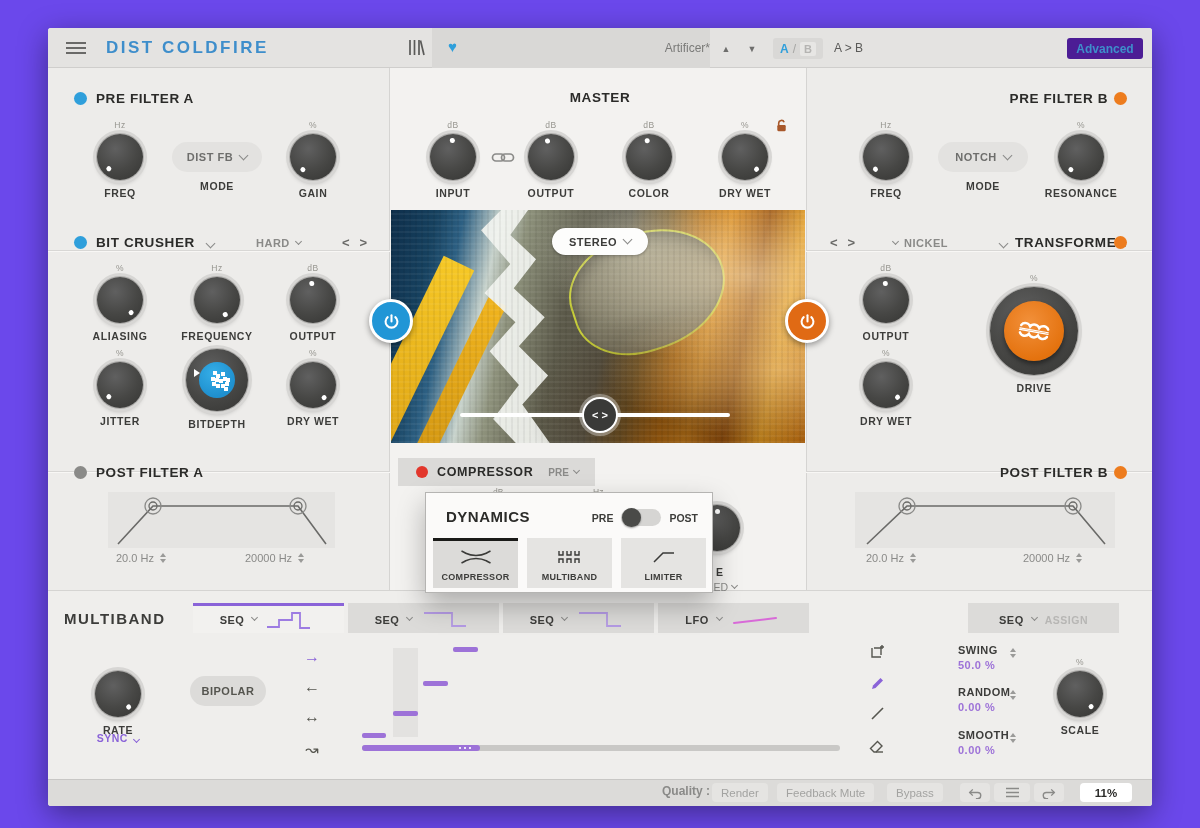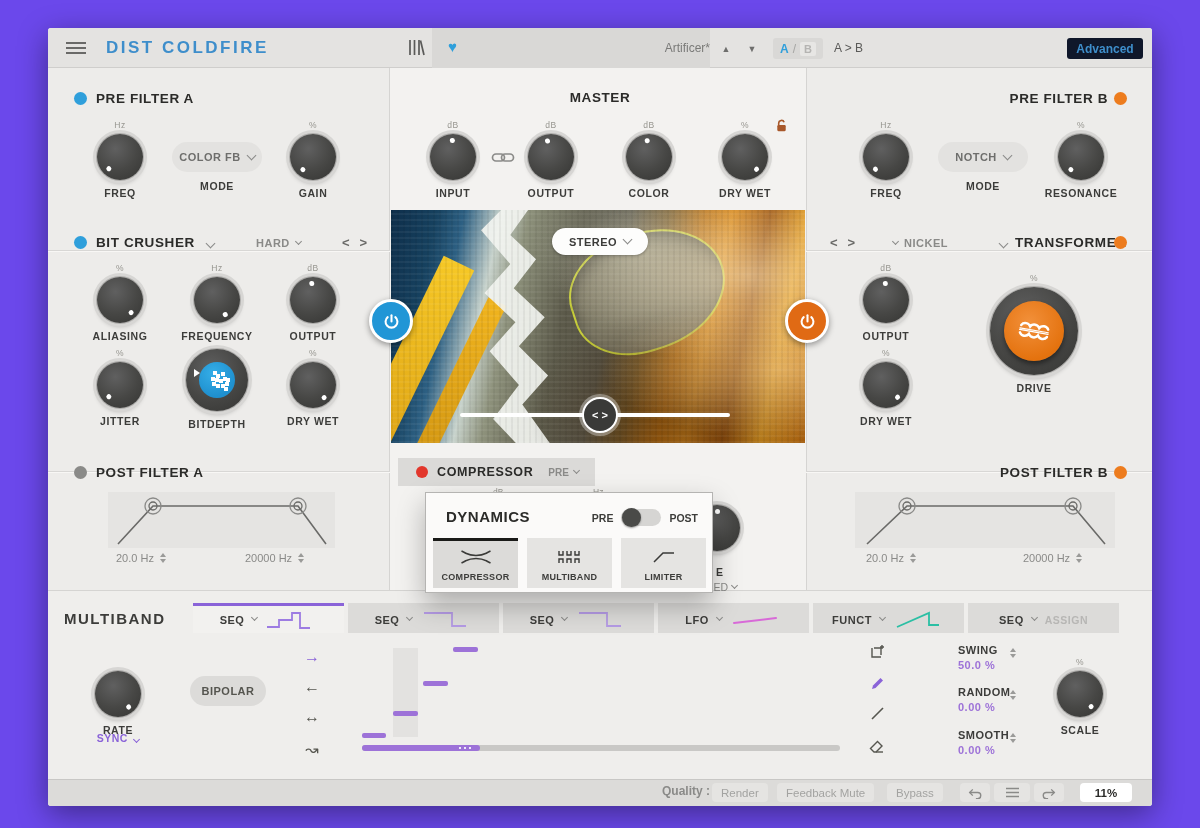--- a/index.html
+++ b/index.html
@@ -13,21 +13,21 @@
 .title{position:absolute;left:58px;top:10px;font-size:17px;font-weight:600;letter-spacing:2.5px;color:#3e8ecb}
 .libicon{position:absolute;left:360px;top:10px}
 .preset-strip{position:absolute;left:384px;top:0;width:278px;height:40px;background:#d9d8d6;display:flex;align-items:center}
 .heart{position:absolute;left:16px;top:11px;font-size:15px;color:#2f9fdb;line-height:16px}
 .preset-name{width:100%;text-align:right;font-size:12px;color:#7a7a78}
 .tri-btn{position:absolute;top:15px;width:16px;height:12px;display:flex;align-items:center;justify-content:center;font-size:9px;color:#6e6e6c}
 .ab-pill{position:absolute;left:725px;top:10px;width:50px;height:21px;background:#d9d8d6;border-radius:3px;display:flex;align-items:center;justify-content:center;gap:4px;font-size:12px;font-weight:700}
 .ab-a{color:#2f9fdb}.ab-sep{color:#a5a5a3;font-weight:400}
 .ab-b{color:#b5b4b2;background:#e7e6e4;border-radius:2px;padding:1px 4px;font-size:11px}
 .ab-copy{position:absolute;left:786px;top:13px;font-size:12px;color:#5a5a58}
-.advanced{position:absolute;left:1019px;top:10px;width:76px;height:21px;background:#0f172a;border-radius:3px;display:flex;align-items:center;justify-content:center;font-size:12px;font-weight:700;color:#3e8ecb}
+.advanced{position:absolute;left:1019px;top:10px;width:76px;height:21px;background:#4c1d95;border-radius:3px;display:flex;align-items:center;justify-content:center;font-size:12px;font-weight:700;color:#3e8ecb}
 
 .col-left{position:absolute;left:0;top:40px;width:342px;height:522px;background:#edecea;border-right:1px solid #d5d4d2}
 .col-center{position:absolute;left:342px;top:40px;width:416px;height:522px;background:#f3f2f0}
 .col-right{position:absolute;left:758px;top:40px;width:346px;height:522px;background:#edecea;border-left:1px solid #d5d4d2}
 .hdiv{position:absolute;height:1px;background:#d8d7d5;box-shadow:0 1px 0 #f8f7f5}
 
 .dot{position:absolute;width:13px;height:13px;border-radius:50%}
 .dot.blue{background:#2f9fdb}.dot.orange{background:#ed7c1e}.dot.gray{background:#8a8a88}
 .sec-title{position:absolute;font-size:13.5px;font-weight:700;color:#2b2b29;letter-spacing:.6px;white-space:nowrap}
 
@@ -172,21 +172,21 @@
   <span class="dot blue" style="left:26px;top:64px"></span>
   <div class="sec-title" style="left:48px;top:63px">PRE FILTER A</div>
   <div class="knob" style="left:24px;top:92px;--a:-135deg">
     <span class="unit">Hz</span>
     <span class="kb">
         <i class="kdot"></i>
       </span>
     <span class="klabel">FREQ</span>
   </div>
   <div class="pill" style="left:124px;top:114px;width:90px">
-    <span>COLOR FB</span>
+    <span>DIST FB</span>
       <i class="chev"></i>
   </div>
   <div class="sub-label" style="left:124px;top:152px;width:90px">MODE</div>
   <div class="knob" style="left:217px;top:92px;--a:-140deg">
     <span class="unit">%</span>
     <span class="kb">
         <i class="kdot"></i>
       </span>
     <span class="klabel">GAIN</span>
   </div>
@@ -513,27 +513,20 @@
     <i class="chev sm"></i>
     <svg width="52" height="22" viewBox="0 0 52 22">
         <path d="M4 4 H32 V17 H46" fill="none" stroke="#b49ae4" stroke-width="1.8"></path>
       </svg>
   </div>
   <div class="mtab" style="left:610px;width:151px">
     <span class="mtab-label">LFO</span>
     <i class="chev sm"></i>
     <svg width="52" height="22" viewBox="0 0 52 22">
         <path d="M4 14 L46 9" fill="none" stroke="#d86ad8" stroke-width="2" stroke-linecap="round"></path>
-      </svg>
-  </div>
-  <div class="mtab" style="left:765px;width:151px">
-    <span class="mtab-label">FUNCT</span>
-    <i class="chev sm"></i>
-    <svg width="52" height="22" viewBox="0 0 52 22">
-        <path d="M4 18 L36 4 V16 H46" fill="none" stroke="#2bbfa4" stroke-width="1.8"></path>
       </svg>
   </div>
   <div class="mtab" style="left:920px;width:151px">
     <span class="mtab-label">SEQ</span>
     <i class="chev sm"></i>
     <span class="assign">ASSIGN</span>
   </div>
 
   <div class="knob" style="left:22px;top:643px;--a:142deg">
     <span class="kb">

